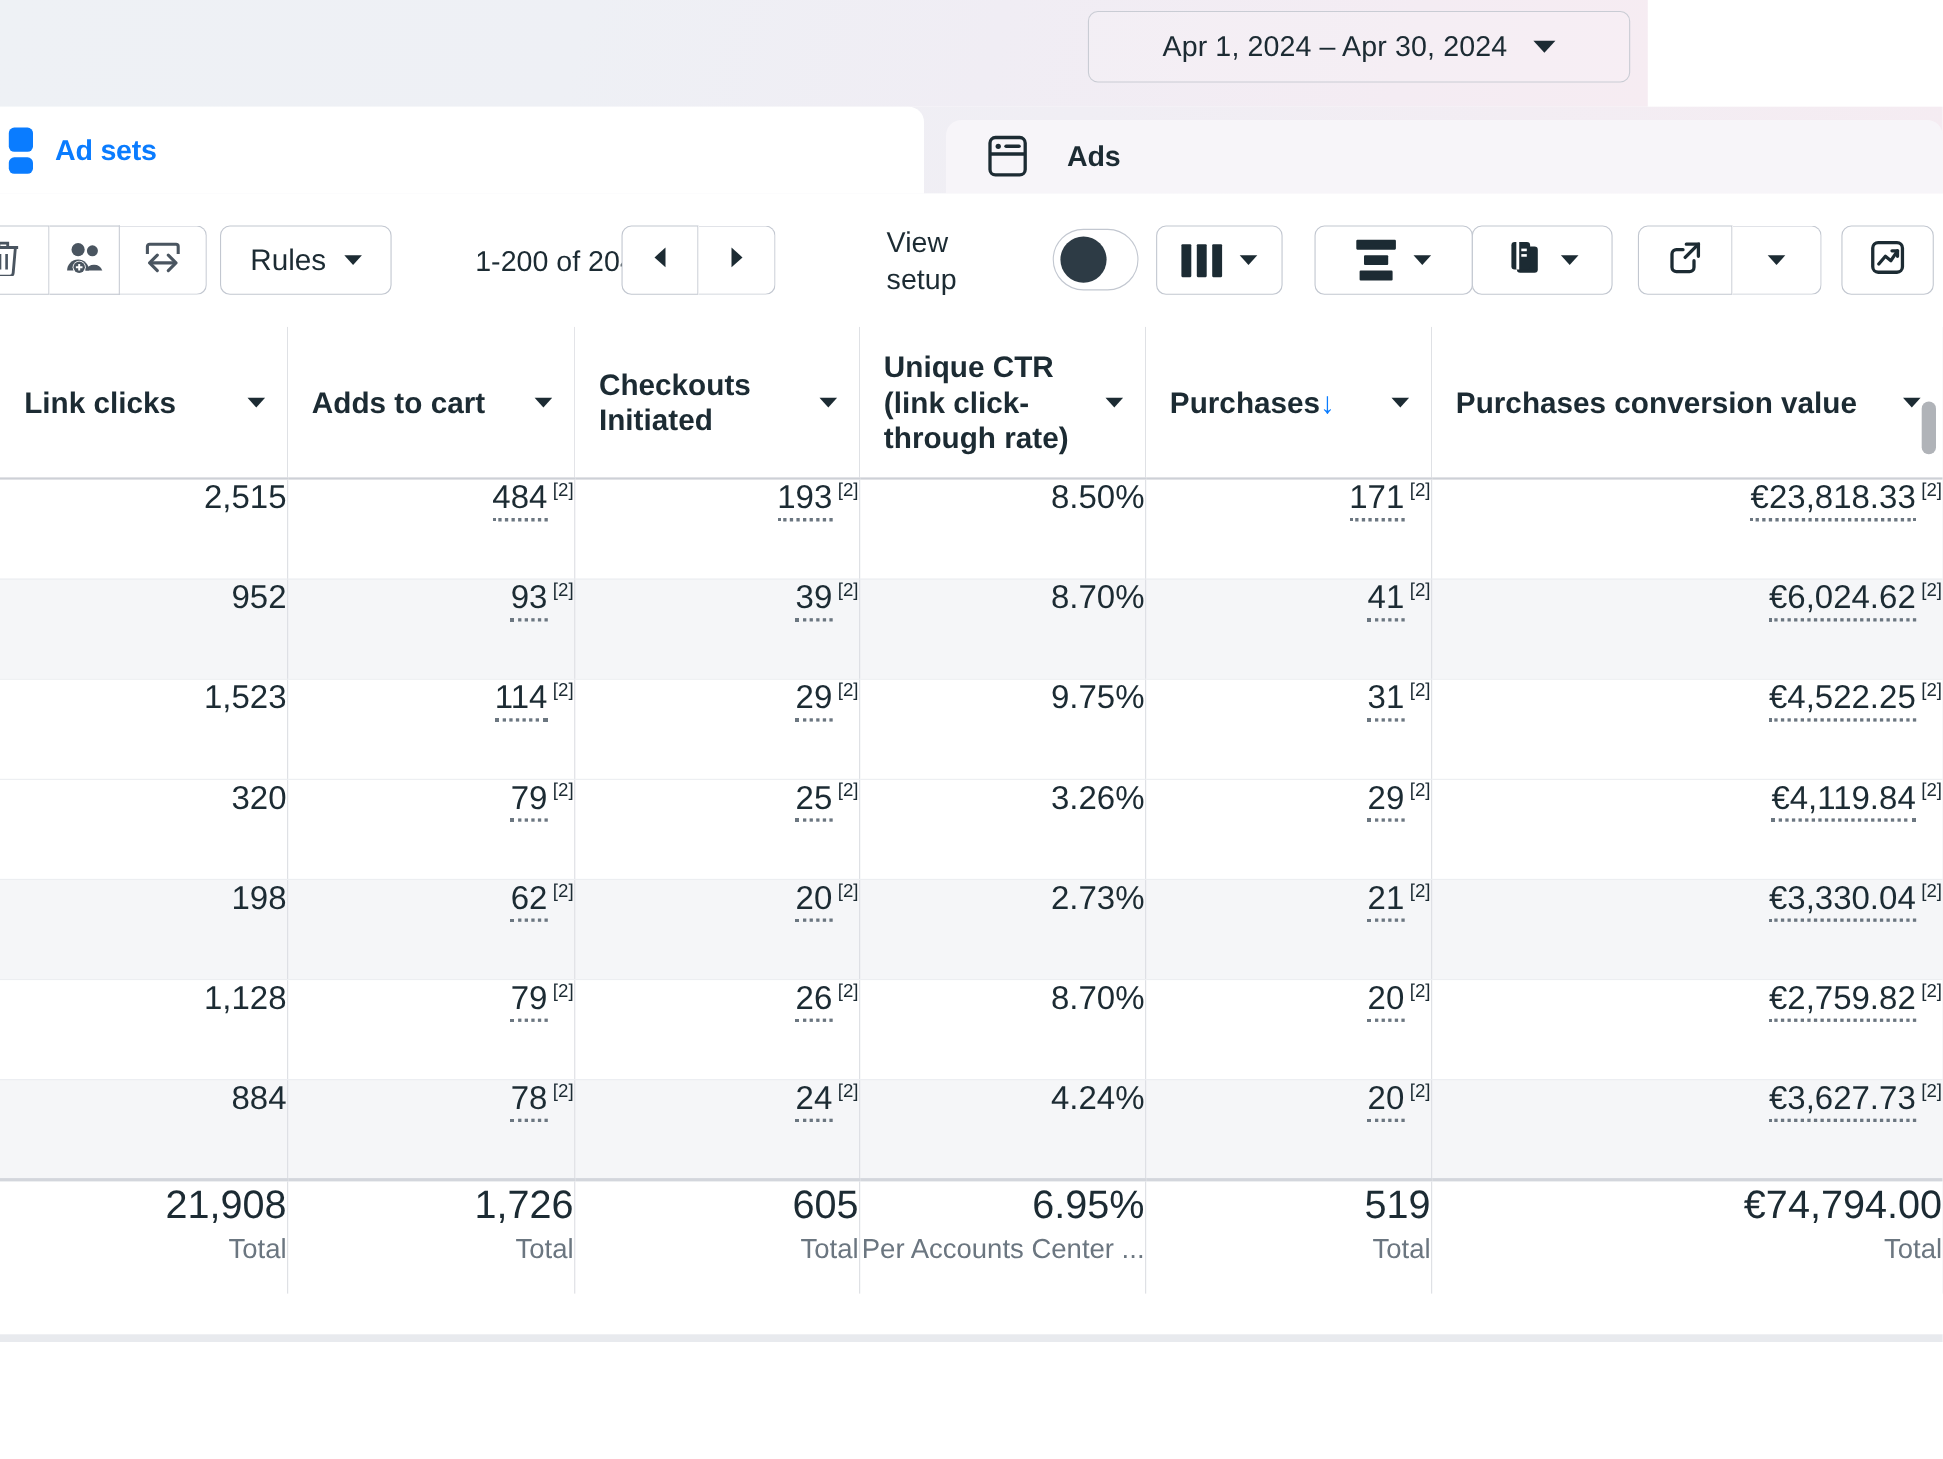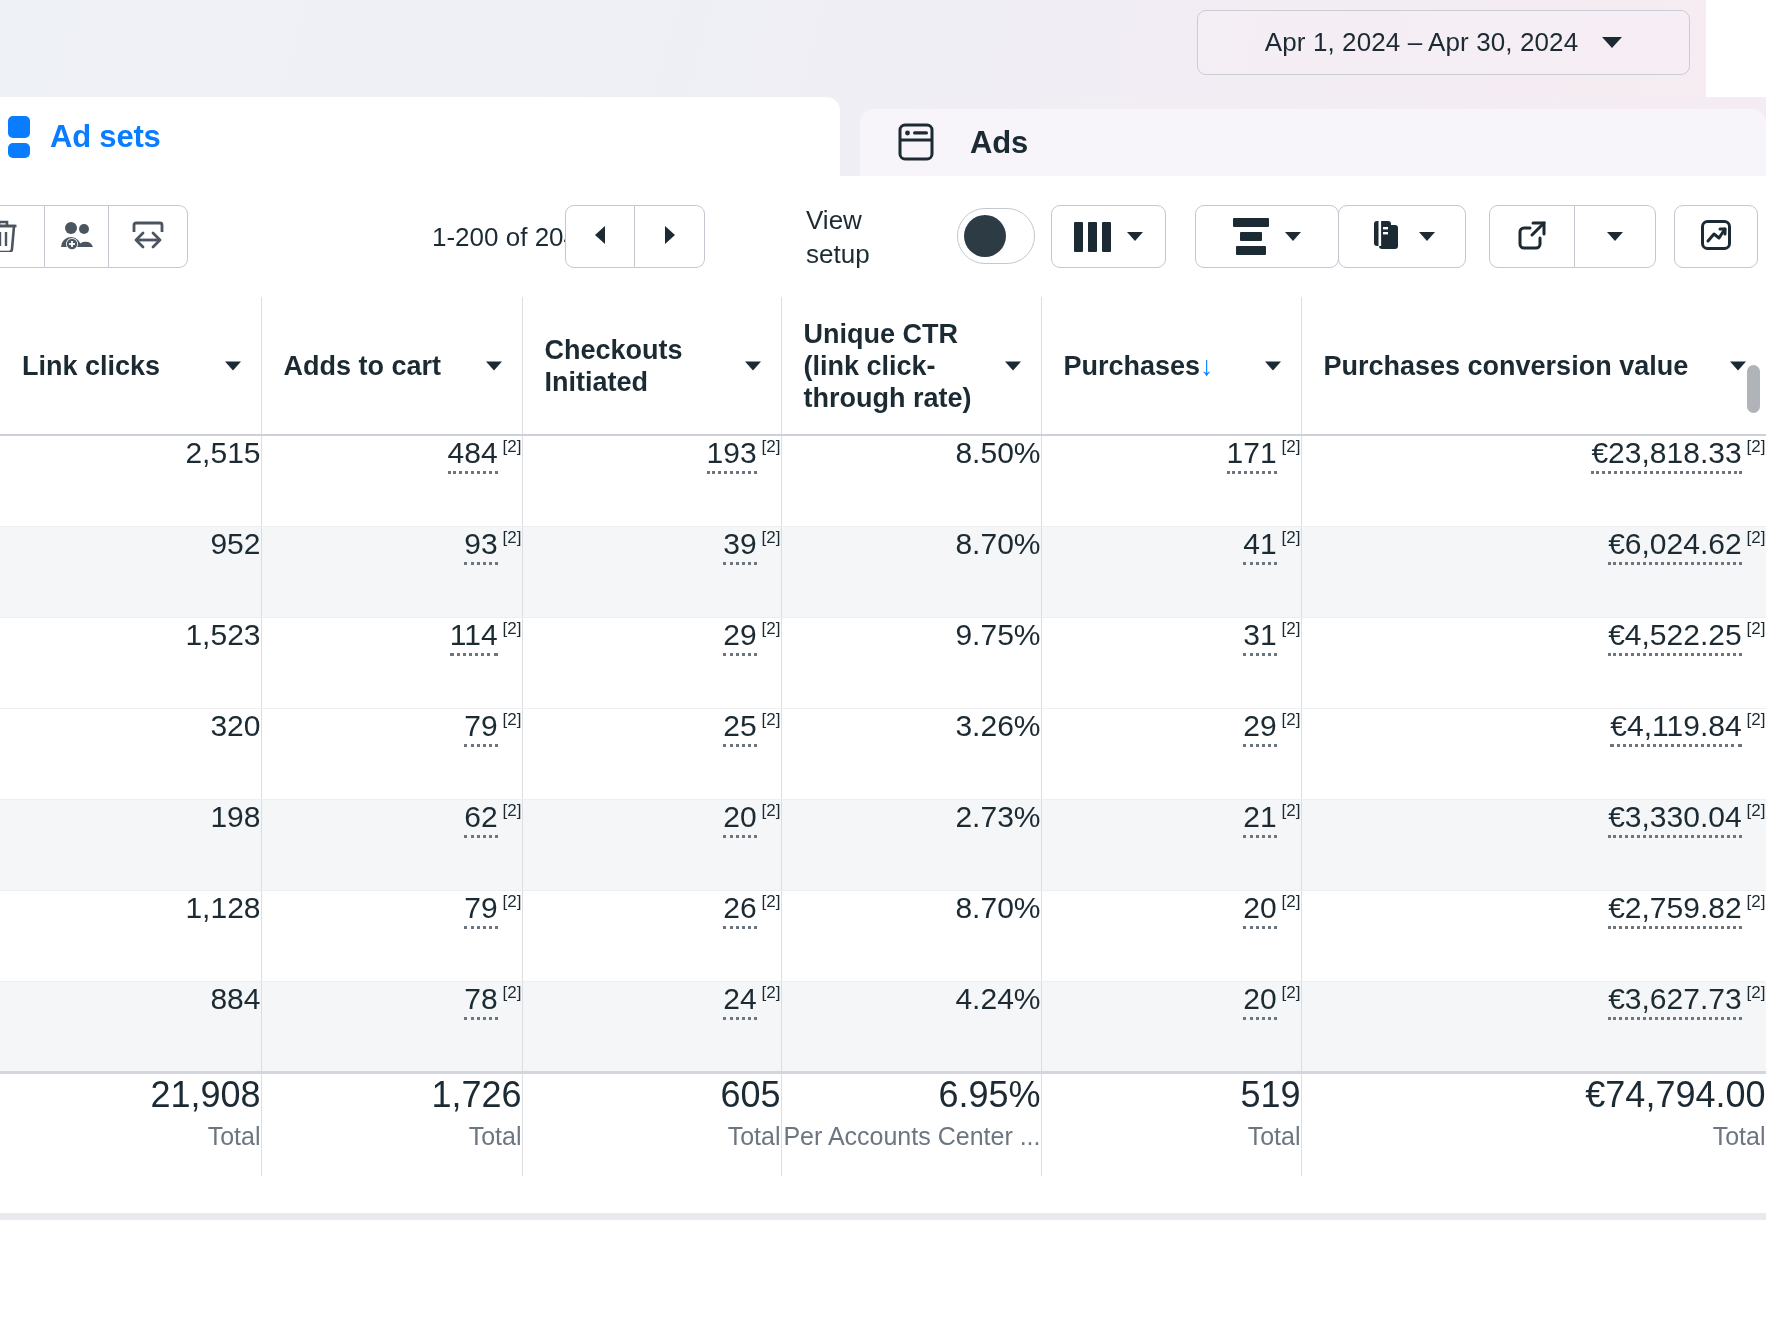--- a/index.html
+++ b/index.html
@@ -5,21 +5,21 @@
   * { box-sizing: border-box; margin: 0; padding: 0; }
   html, body {
     width: 1766px; height: 1326px;
     font-family: "Liberation Sans", sans-serif;
     background: #ffffff;
     overflow: hidden;
   }
 
   
   .topbar {
-    position: absolute; left: 0; top: 0; width: 1706px; height: 97px;
+    position: absolute; left: 0; top: 0; width: 1498px; height: 97px;
     background: linear-gradient(105deg, #eef1f5 0%, #eef0f5 35%, #f0edf4 60%, #f4ecf3 85%, #f6ecf2 100%);
   }
   .daterange {
     position: absolute; right: 16px; top: 10px;
     width: 493px; height: 65px;
     border: 1px solid #c9ccd4;
     border-radius: 9px;
     background: rgba(255,255,255,0.15);
     display: flex; align-items: center; justify-content: center;
     gap: 24px;
@@ -58,21 +58,21 @@
     background: #ffffff;
     padding-left: 36px;
   }
   .tab-ads {
     left: 860px; width: 906px; height: 67px;
     background: linear-gradient(180deg, #f7f5f9 0%, #f7f5f9 100%);
     padding-left: 38px;
     gap: 36px;
   }
   .tab-label {
-    font-size: 31px; font-weight: bold; letter-spacing: -.2px;
+    font-size: 26px; font-weight: bold; letter-spacing: -.2px;
   }
   .tab-adsets .tab-label { color: #0a7cff; }
   .tab-ads .tab-label { color: #1c2b33; }
 
   
   .icon-adsets { width: 22px; height: 42px; position: relative; }
   .icon-adsets i {
     position: absolute; left: 0; width: 22px; border-radius: 5px; background: #0a7cff;
     display: block;
   }
@@ -277,20 +277,24 @@
     <span>
       <svg width="34" height="30" viewBox="0 0 34 30">
         <path d="M3 12 V5 a2 2 0 0 1 2 -2 h24 a2 2 0 0 1 2 2 v7" fill="none" stroke="#4a5560" stroke-width="2.8"></path>
         <path d="M12 13 L5 20 L12 27" fill="none" stroke="#4a5560" stroke-width="2.8" stroke-linecap="round" stroke-linejoin="round"></path>
         <path d="M22 13 L29 20 L22 27" fill="none" stroke="#4a5560" stroke-width="2.8" stroke-linecap="round" stroke-linejoin="round"></path>
         <line x1="6" y1="20" x2="28" y2="20" stroke="#4a5560" stroke-width="2.8"></line>
       </svg>
     </span>
   </div>
 
+  <div class="tb-btn" style="left:200px; width:156px;">
+    <span class="tb-text">Rules</span>
+    <span class="caret-sm"></span>
+  </div>
 
   <div class="pager-count">1-200 of 2047</div>
 
   <div class="tb-btn tb-seg-l" style="left:565px; width:70px;">
     <span>
       <svg width="18" height="22" viewBox="0 0 18 22">
           <path d="M14 2 L4 11 L14 20 Z" fill="#1c2b33"></path>
         </svg>
     </span>
   </div>

